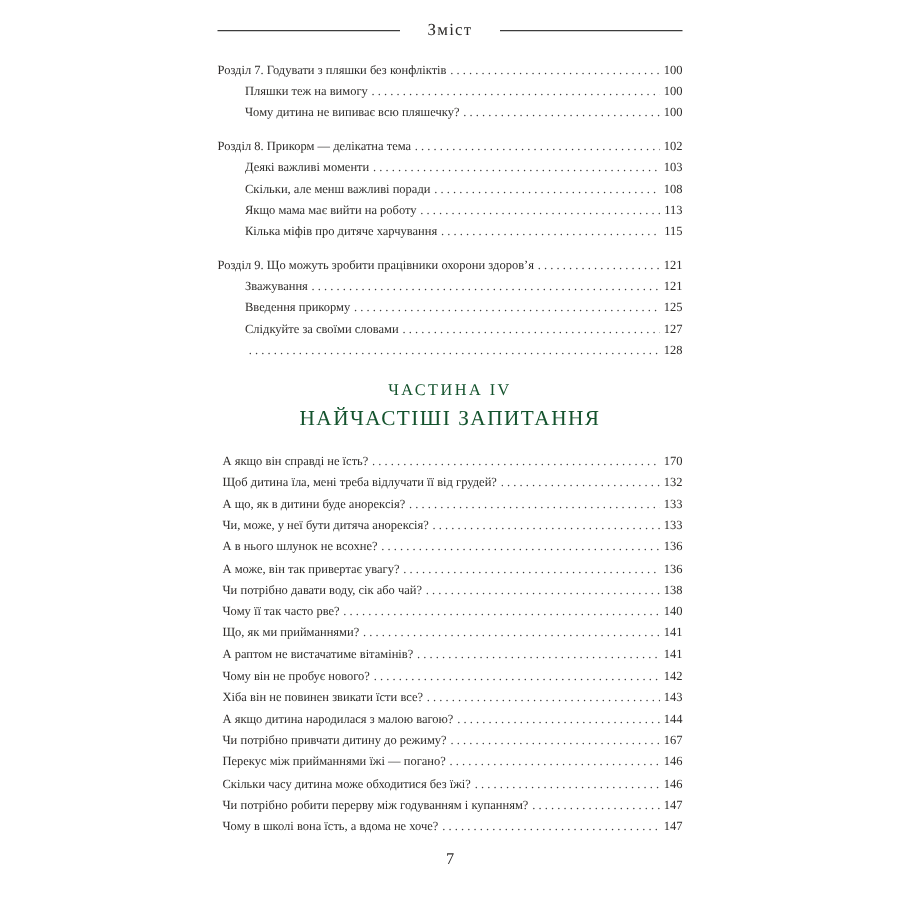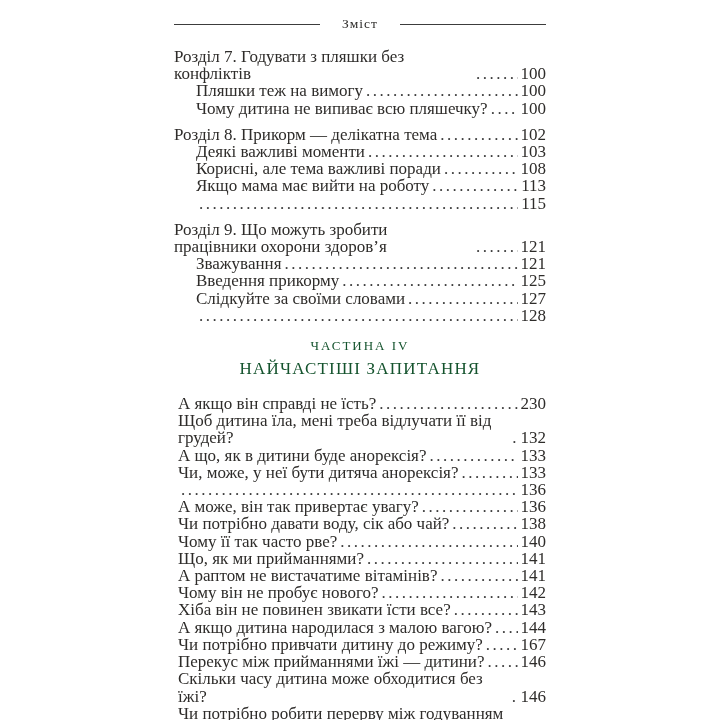--- a/index.html
+++ b/index.html
@@ -6,21 +6,21 @@
   body{
     width:720px;height:720px;background:#ffffff;overflow:hidden;
     font-family:"Liberation Serif","DejaVu Serif",serif;color:#2e2c2a;
   }
   .page{width:372px;margin:0 auto;padding-top:16px;box-sizing:content-box}
   
   .header{display:flex;align-items:center;gap:22px;margin-bottom:16px}
   .rule{flex:1;height:1px;background:#3c3c3c}
   .header-title{font-size:13.5px;letter-spacing:1px;white-space:nowrap}
   
-  .entry{display:flex;align-items:flex-end;font-size:17px;line-height:17.2px}
+  .entry{display:flex;align-items:flex-end;font-size:10px;line-height:17.2px}
   .entry .t{min-width:0}
   .chapter .t{max-width:299px}
   .dots{flex:1 1 6px;overflow:hidden;white-space:nowrap;letter-spacing:2.5px;margin:0 3px;color:#3c3c3c}
   .pg{flex:none;text-align:left}
   .group{margin-bottom:9px}
   .sub{padding-left:22px}
   .question{padding-left:4px}
   
   .part{ text-align:center;color:#6e6248;margin:14px 0 14px}
   .part-kicker{font-size:13px;letter-spacing:2px;line-height:16px}
@@ -62,30 +62,31 @@
           <span class="t">Розділ 8. Прикорм — делікатна тема</span>
           <span class="dots">................................................................................................................................................................</span>
           <span class="pg">102</span>
         </div>
         <div class="entry sub">
           <span class="t">Деякі важливі моменти</span>
           <span class="dots">................................................................................................................................................................</span>
           <span class="pg">103</span>
         </div>
         <div class="entry sub">
-          <span class="t">Корисні, але тема важливі поради</span>
+          <span class="t">Скільки, але менш важливі поради</span>
           <span class="dots">................................................................................................................................................................</span>
           <span class="pg">108</span>
         </div>
         <div class="entry sub">
           <span class="t">Якщо мама має вийти на роботу</span>
           <span class="dots">................................................................................................................................................................</span>
           <span class="pg">113</span>
         </div>
         <div class="entry sub">
+          <span class="t">Кілька міфів про дитяче харчування</span>
           <span class="dots">................................................................................................................................................................</span>
           <span class="pg">115</span>
         </div>
       </div>
       <div class="group">
         <div class="entry chapter">
           <span class="t">Розділ 9. Що можуть зробити працівники охорони здоров’я</span>
           <span class="dots">................................................................................................................................................................</span>
           <span class="pg">121</span>
         </div>
@@ -113,38 +114,39 @@
 
   <div class="part" style="color: #14532d;">
     <div class="part-kicker">ЧАСТИНА IV</div>
     <div class="part-title">НАЙЧАСТІШІ ЗАПИТАННЯ</div>
   </div>
 
   <div id="questions">
       <div class="entry question">
         <span class="t">А якщо він справді не їсть?</span>
         <span class="dots">................................................................................................................................................................</span>
-        <span class="pg">230</span>
+        <span class="pg">170</span>
       </div>
       <div class="entry question">
         <span class="t">Щоб дитина їла, мені треба відлучати її від грудей?</span>
         <span class="dots">................................................................................................................................................................</span>
         <span class="pg">132</span>
       </div>
       <div class="entry question">
         <span class="t">А що, як в дитини буде анорексія?</span>
         <span class="dots">................................................................................................................................................................</span>
         <span class="pg">133</span>
       </div>
       <div class="entry question">
         <span class="t">Чи, може, у неї бути дитяча анорексія?</span>
         <span class="dots">................................................................................................................................................................</span>
         <span class="pg">133</span>
       </div>
       <div class="entry question">
+        <span class="t">А в нього шлунок не всохне?</span>
         <span class="dots">................................................................................................................................................................</span>
         <span class="pg">136</span>
       </div>
       <div class="entry question">
         <span class="t">А може, він так привертає увагу?</span>
         <span class="dots">................................................................................................................................................................</span>
         <span class="pg">136</span>
       </div>
       <div class="entry question">
         <span class="t">Чи потрібно давати воду, сік або чай?</span>
@@ -180,21 +182,21 @@
         <span class="t">А якщо дитина народилася з малою вагою?</span>
         <span class="dots">................................................................................................................................................................</span>
         <span class="pg">144</span>
       </div>
       <div class="entry question">
         <span class="t">Чи потрібно привчати дитину до режиму?</span>
         <span class="dots">................................................................................................................................................................</span>
         <span class="pg">167</span>
       </div>
       <div class="entry question">
-        <span class="t">Перекус між прийманнями їжі — дитини?</span>
+        <span class="t">Перекус між прийманнями їжі — погано?</span>
         <span class="dots">................................................................................................................................................................</span>
         <span class="pg">146</span>
       </div>
       <div class="entry question">
         <span class="t">Скільки часу дитина може обходитися без їжі?</span>
         <span class="dots">................................................................................................................................................................</span>
         <span class="pg">146</span>
       </div>
       <div class="entry question">
         <span class="t">Чи потрібно робити перерву між годуванням і купанням?</span>

